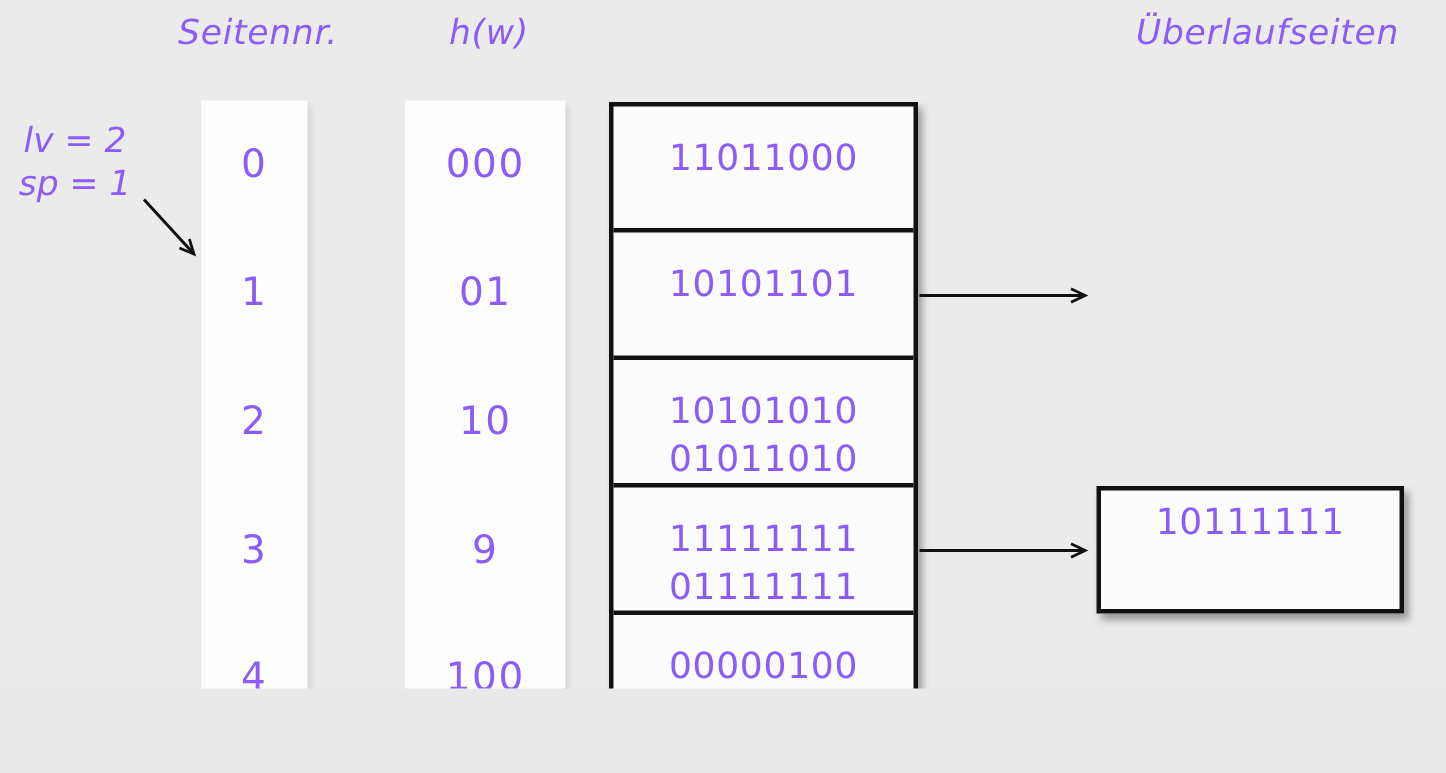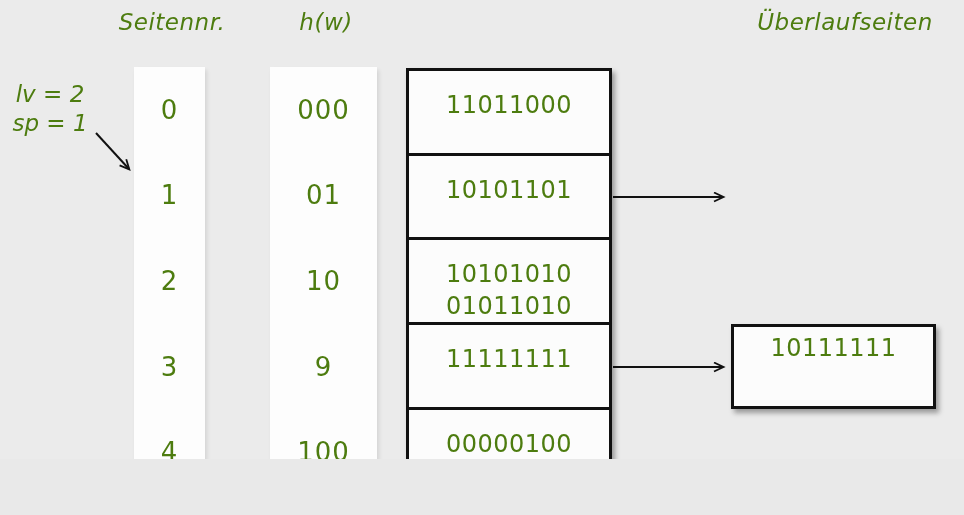--- a/index.html
+++ b/index.html
@@ -5,21 +5,21 @@
   html,body{margin:0;padding:0;}
   body{
     font-family:"DejaVu Sans", sans-serif;
     background:#e9e9e9;
   }
   #stage{
     position:relative;
     width:964px;height:459px;
     background:#ebebeb;
     overflow:hidden;
-    color:#4d7c0f;
+    color:#8b5cf6;
   }
   .hdr{
     position:absolute;top:7px;
     transform:translateX(-50%);
     font-style:italic;
     font-size:23px;
     line-height:30px;
     white-space:nowrap;
     letter-spacing:.5px;
   }
@@ -104,20 +104,21 @@
     </div>
     <div class="cell">
       <div class="bin">10101101</div>
     </div>
     <div class="cell">
       <div class="bin">10101010</div>
       <div class="bin">01011010</div>
     </div>
     <div class="cell">
       <div class="bin">11111111</div>
+      <div class="bin">01111111</div>
     </div>
     <div class="cell">
       <div class="bin">00000100</div>
     </div>
   </div>
 
   <div class="ovbox" style="top:324px">
     <div class="bin">10111111</div>
   </div>
 

